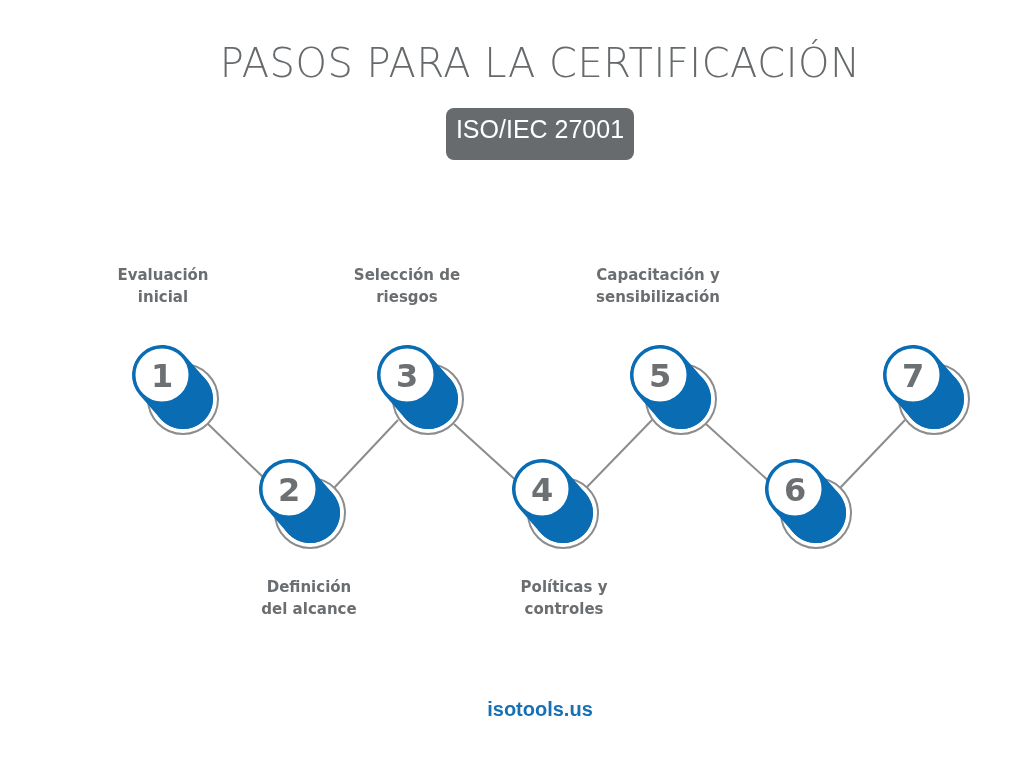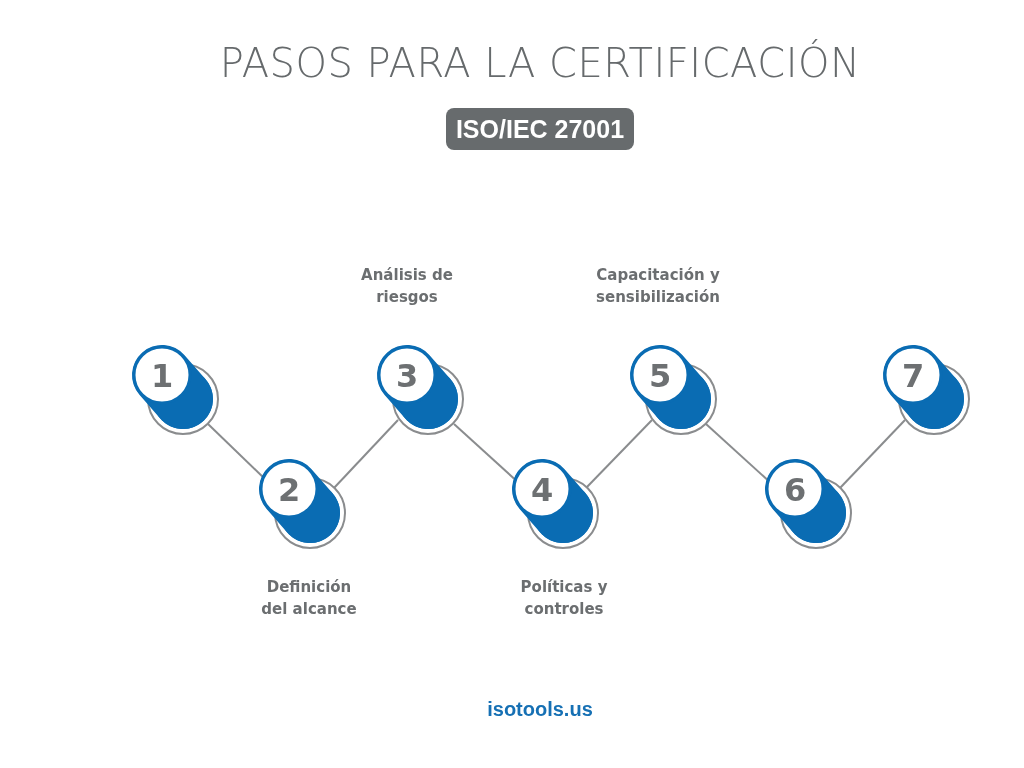--- a/index.html
+++ b/index.html
@@ -34,24 +34,24 @@
       left: 0;
       top: 108px;
       width: 1024px;
       text-align: center;
     }
     .badge {
       display: inline-block;
       background: #676b6d;
       color: #ffffff;
       font-family: "Liberation Sans", sans-serif;
-      font-weight: bold;
+      font-weight: normal;
       font-size: 25px;
       line-height: 42px;
-      height: 42px;
+      height: 52px;
       padding: 0 10px;
       border-radius: 8px;
     }
     svg.diagram {
       position: absolute;
       left: 0;
       top: 0;
     }
     .label {
       position: absolute;
@@ -154,23 +154,25 @@
 
     <g transform="translate(885,375)">
       <circle cx="21" cy="24" r="35" fill="#ffffff" stroke="#8a8c8e" stroke-width="2"></circle>
       <circle cx="21" cy="24" r="30" fill="#0a6cb3"></circle>
       <line x1="0" y1="0" x2="21" y2="24" stroke="#0a6cb3" stroke-width="60" stroke-linecap="round"></line>
       <circle cx="0" cy="0" r="28" fill="#ffffff" stroke="#0a6cb3" stroke-width="3"></circle>
       <text class="num" x="0" y="12" text-anchor="middle">7</text>
     </g>
   </svg>
 
+  <div class="label" style="left:45px; top:264px;">Evaluación
+inicial</div>
   <div class="label" style="left:191px; top:576px;">Definición
 del alcance</div>
-  <div class="label" style="left:289px; top:264px;">Análisis de
+  <div class="label" style="left:289px; top:264px;">Selección de
 riesgos</div>
   <div class="label" style="left:446px; top:576px;">Políticas y
 controles</div>
   <div class="label" style="left:540px; top:264px;">Capacitación y
 sensibilización</div>
 
   <div class="footer">isotools.us</div>
 
 </div>
 

